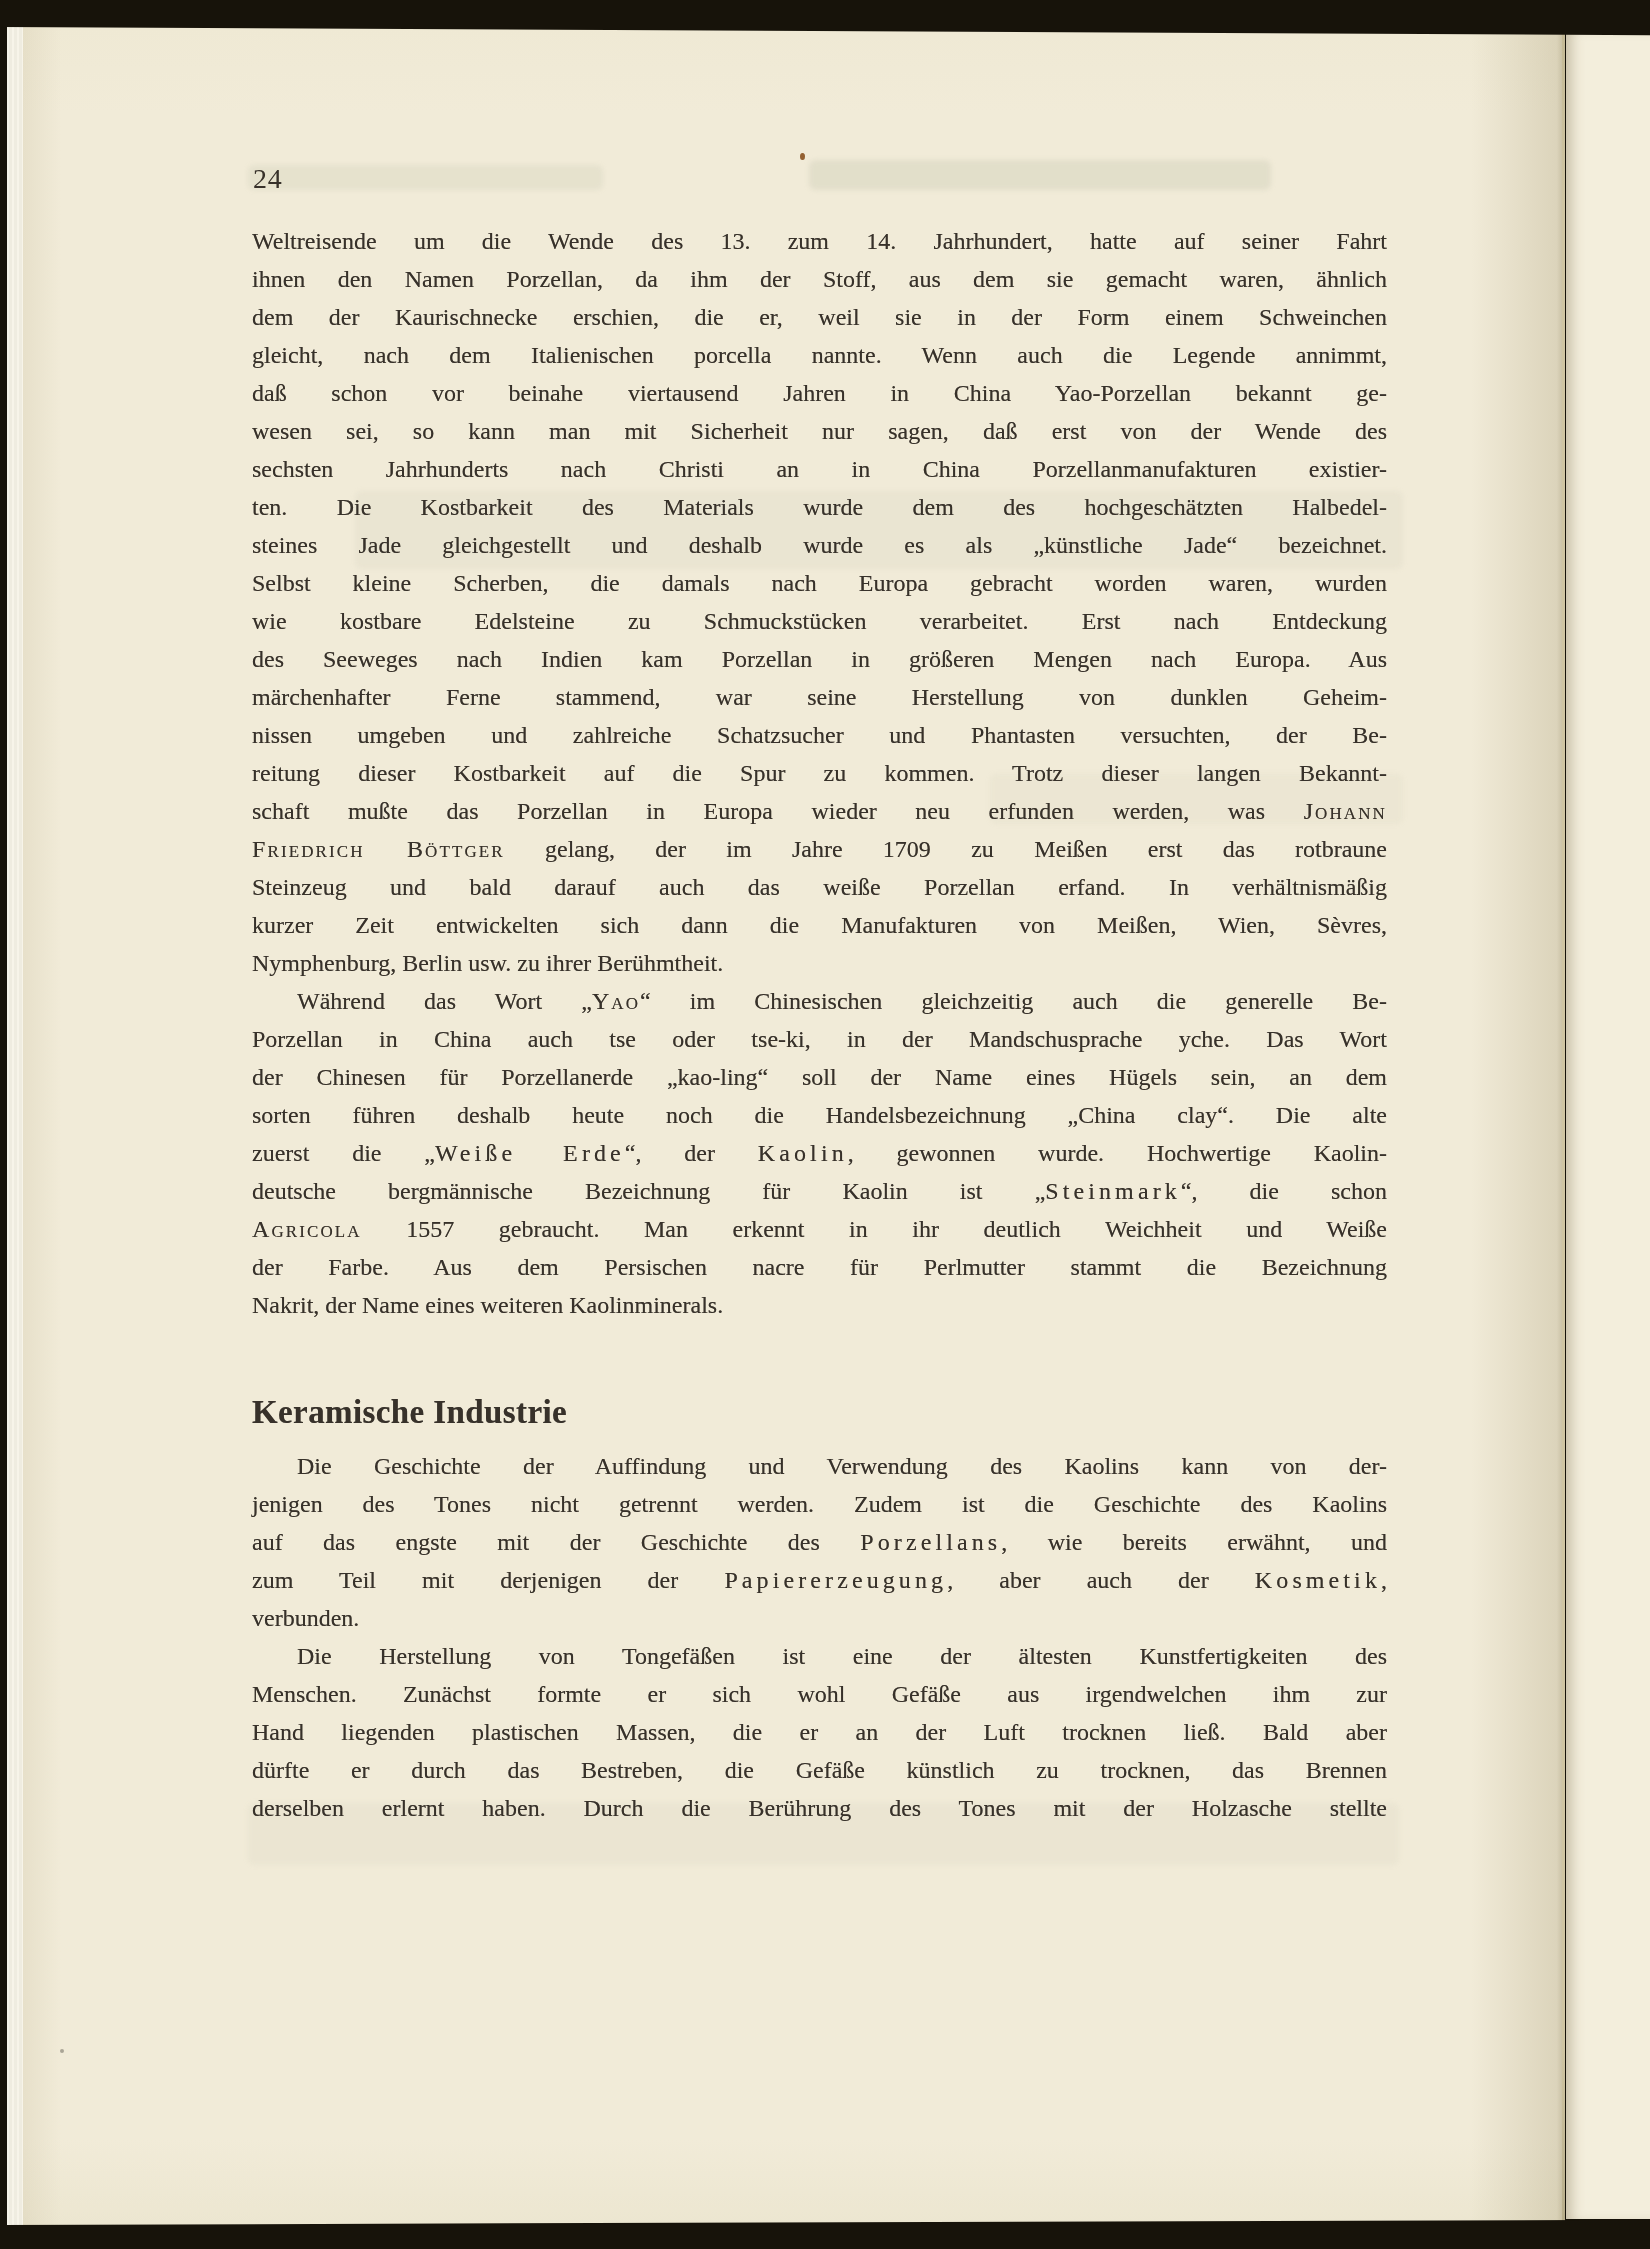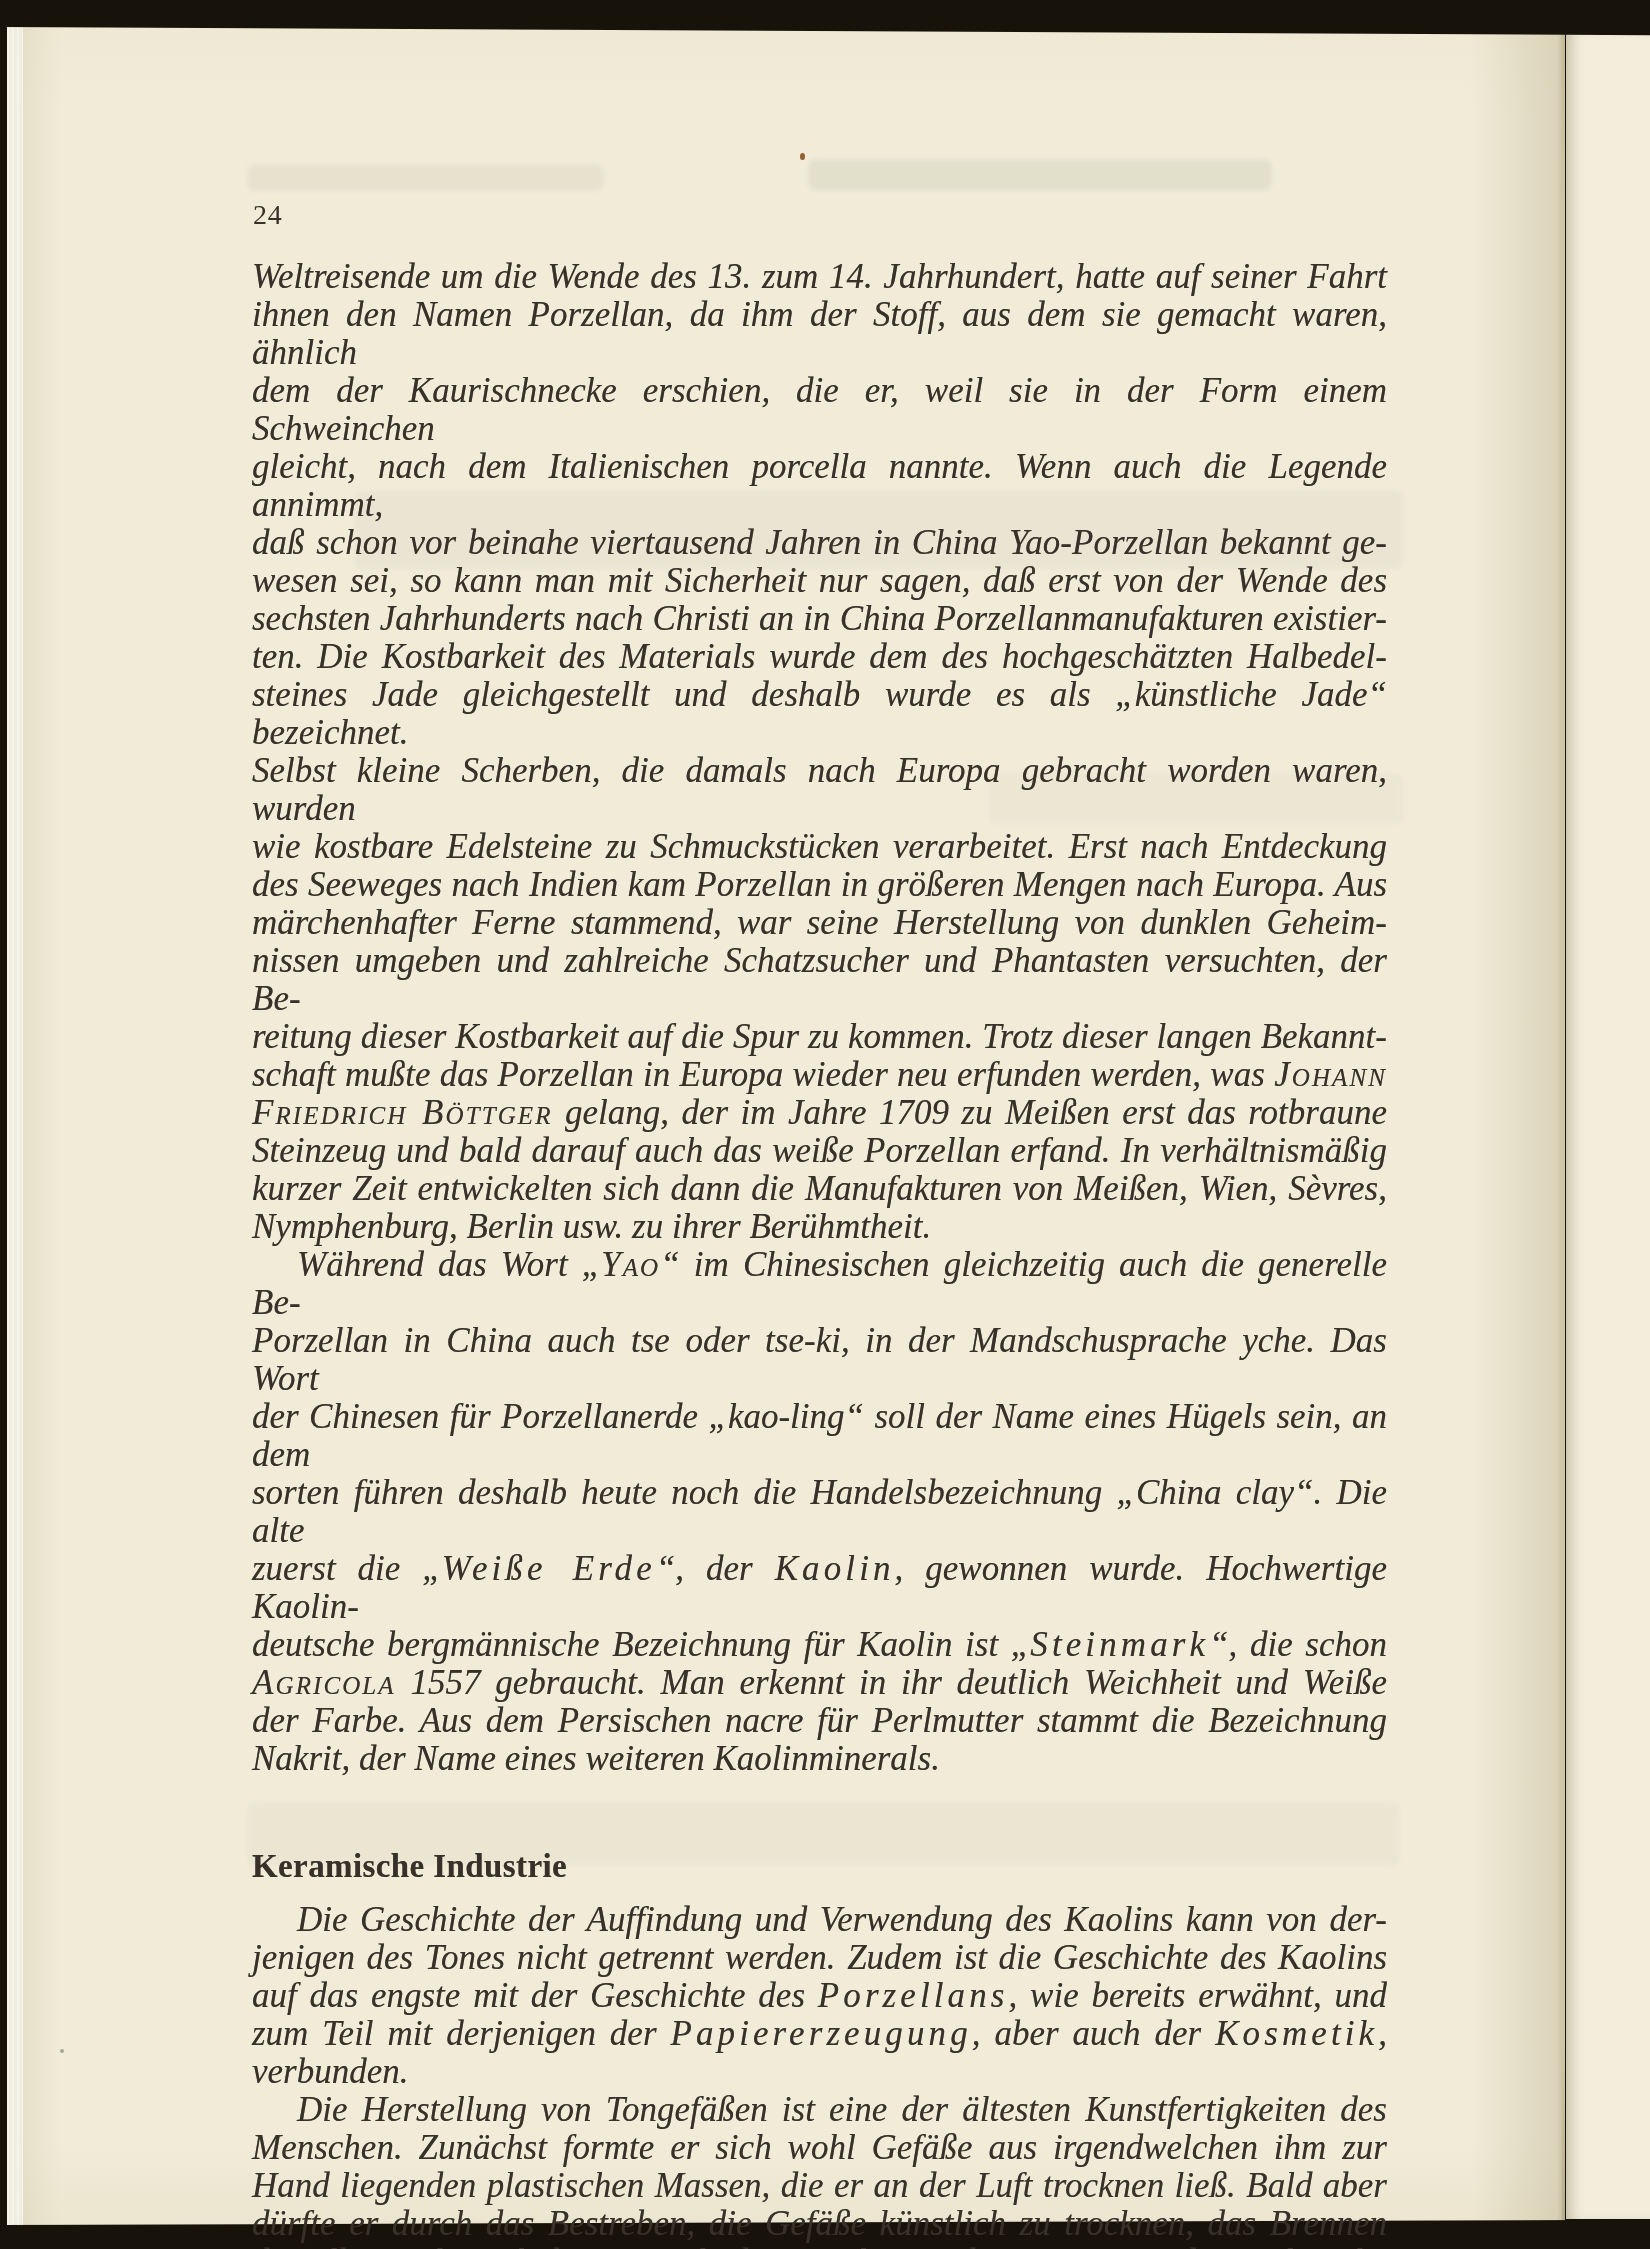--- a/index.html
+++ b/index.html
@@ -52,38 +52,37 @@
   .g1{left:809px;top:160px;width:462px;height:30px;background:rgba(168,174,150,.20);}
   .g2{left:248px;top:165px;width:355px;height:25px;background:rgba(168,174,150,.15);}
   .g3{left:355px;top:491px;width:1048px;height:78px;background:rgba(175,181,158,.10);}
   .g4{left:248px;top:1803px;width:1151px;height:62px;background:rgba(175,181,158,.09);}
   .g5{left:990px;top:774px;width:413px;height:50px;background:rgba(175,181,158,.08);}
   .speck{position:absolute;border-radius:50%;}
   .s1{left:800px;top:153px;width:5px;height:7.4px;background:#8a5220;opacity:.9;}
   .s2{left:60px;top:2049px;width:4.1px;height:4.1px;background:#8c887a;opacity:.7;}
 
   
-  .ink{color:#37312a;margin-top:36px;}
+  .ink{color:#37312a;}
   .folio{
     position:absolute;left:253px;top:163px;width:99px;
     font-size:28px;letter-spacing:0.8px;z-index:5;
   }
   .running-head{
     position:absolute;left:252px;top:163px;width:1098px;text-align:center;
     font-size:25.6px;font-variant:small-caps;letter-spacing:5px;z-index:5;
   }
   .content{
     position:absolute;left:252px;top:222px;width:1135px;z-index:4;
   }
   .para{margin:0;}
   .line{
-    font-size:35px;line-height:38px;white-space:normal;
+    font-size:24px;line-height:38px;white-space:normal;
     text-align:justify;text-align-last:justify;
     text-shadow:0 0 0.5px rgba(55,48,40,.55);
-    font-style:italic;
   }
   .line.last{text-align-last:left;}
   .para.indent .line.first{text-indent:45px;}
   .sc{font-variant:small-caps;letter-spacing:2.1px;}
   .sp{letter-spacing:4.1px;}
   .section-heading{
     margin:67px 0 13.2px 0;
     font-size:33px;line-height:43px;font-weight:bold;
     text-align:left;letter-spacing:0.4px;
     text-shadow:0 0 0.5px rgba(55,48,40,.55);

